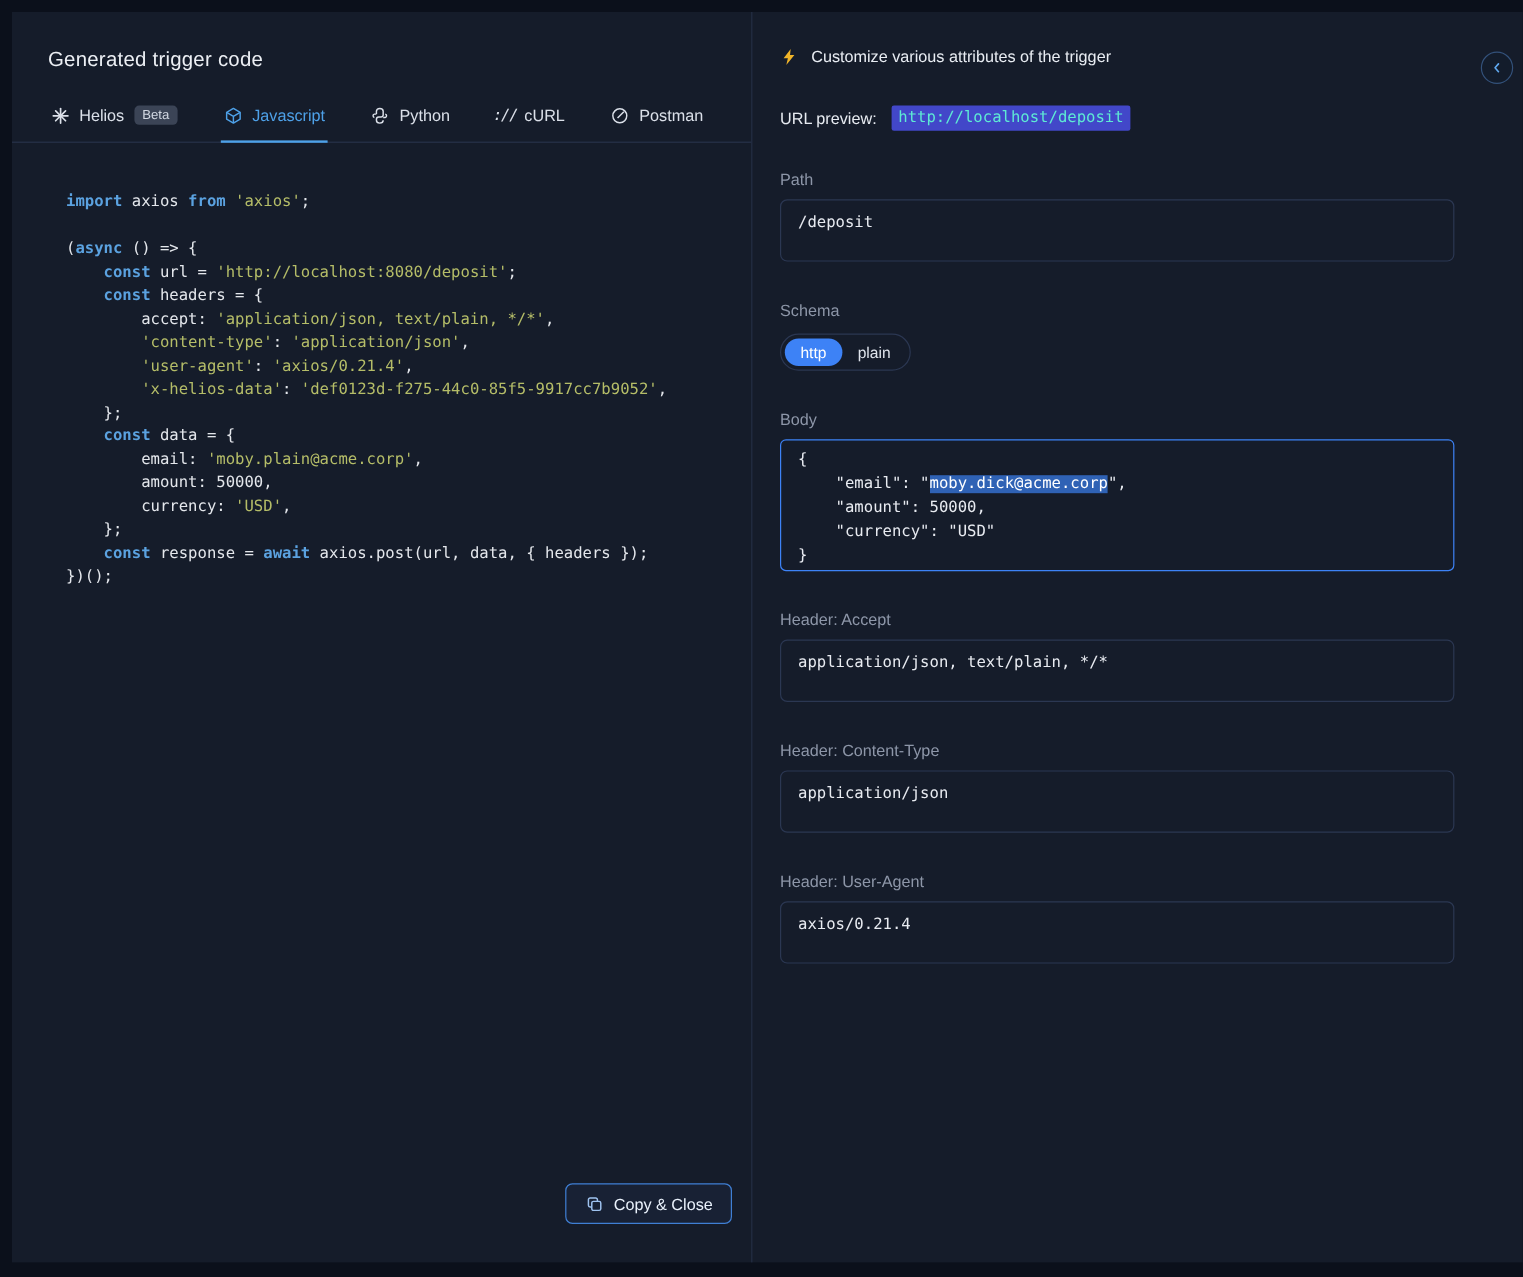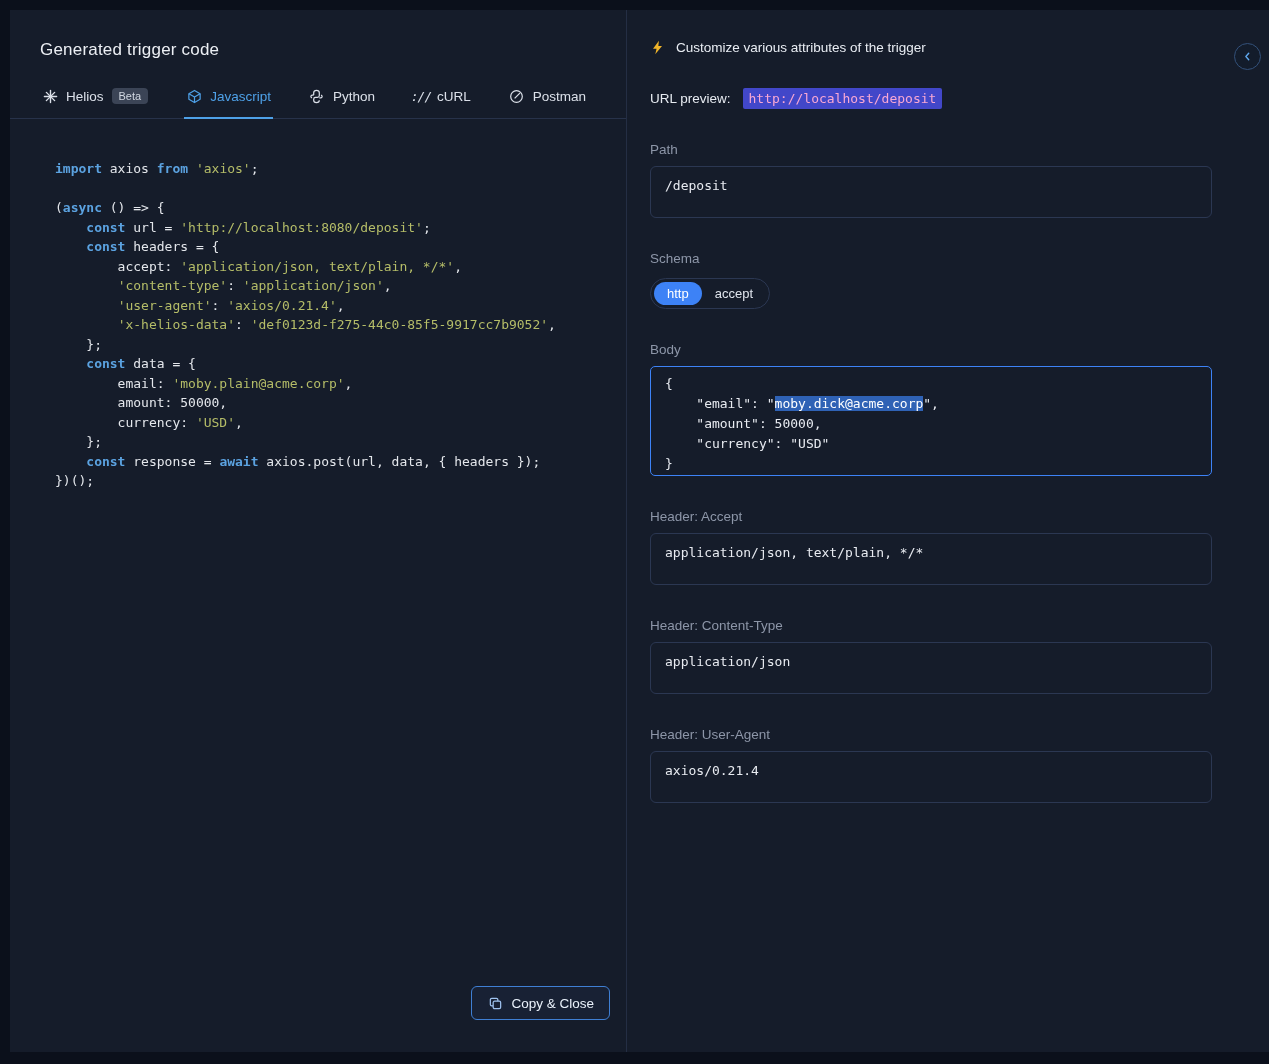--- a/index.html
+++ b/index.html
@@ -47,21 +47,21 @@
   .bolt-icon path { fill: var(--color-bolt, #f0b429); }
 
   .collapse-btn { position: absolute; top: 33px; right: 8px; width: 27px; height: 27px; border-radius: 50%;
                   border: 1px solid #33517a; background: #131c2b; color: #5fa8ef;
                   display: flex; align-items: center; justify-content: center; cursor: pointer; }
   .collapse-btn svg { width: 13px; height: 13px; display: block; }
 
   .url-preview { display: flex; align-items: center; gap: 12px; margin-top: 33px; }
   .url-preview-label { font-size: 13.5px; color: #e7ebf1; }
   .url-preview-value { font-family: "DejaVu Sans Mono", monospace; font-size: 13px;
-                       background: var(--color-url-highlight, #4247c9); color: #f9a8d4;
+                       background: var(--color-url-highlight, #4247c9); color: #5eead4;
                        padding: 3px 6px; border-radius: 2px; }
 
   .field-group { margin-top: 33px; }
   .field-label { font-size: 13.5px; color: #8d96a8; margin-bottom: 9px; }
   .field-box { border: 1px solid #2b3752; border-radius: 6px; min-height: 52px; padding: 9px 14px;
                font-family: "DejaVu Sans Mono", monospace; font-size: 13px; color: #e8ebf1; line-height: 20px;
                background: transparent; cursor: text; }
 
   .schema-toggle { display: inline-flex; border: 1px solid #2b3752; border-radius: 999px; padding: 3px; margin-top: 3px; }
   .schema-opt { padding: 4px 13px; border-radius: 999px; font-size: 13px; color: #dfe4ec; cursor: pointer; }
@@ -186,21 +186,21 @@
 
     <div class="field-group">
       <div class="field-label">Path</div>
       <div class="field-box">/deposit</div>
     </div>
 
     <div class="field-group">
       <div class="field-label">Schema</div>
       <div class="schema-toggle">
         <span class="schema-opt active">http</span>
-        <span class="schema-opt">accept</span>
+        <span class="schema-opt">plain</span>
       </div>
     </div>
 
     <div class="field-group">
       <div class="field-label">Body</div>
       <div class="body-box"><span>{
     "email": "</span><span class="sel">moby.dick@acme.corp</span><span>",
     "amount": 50000,
     "currency": "USD"
 }</span></div>

